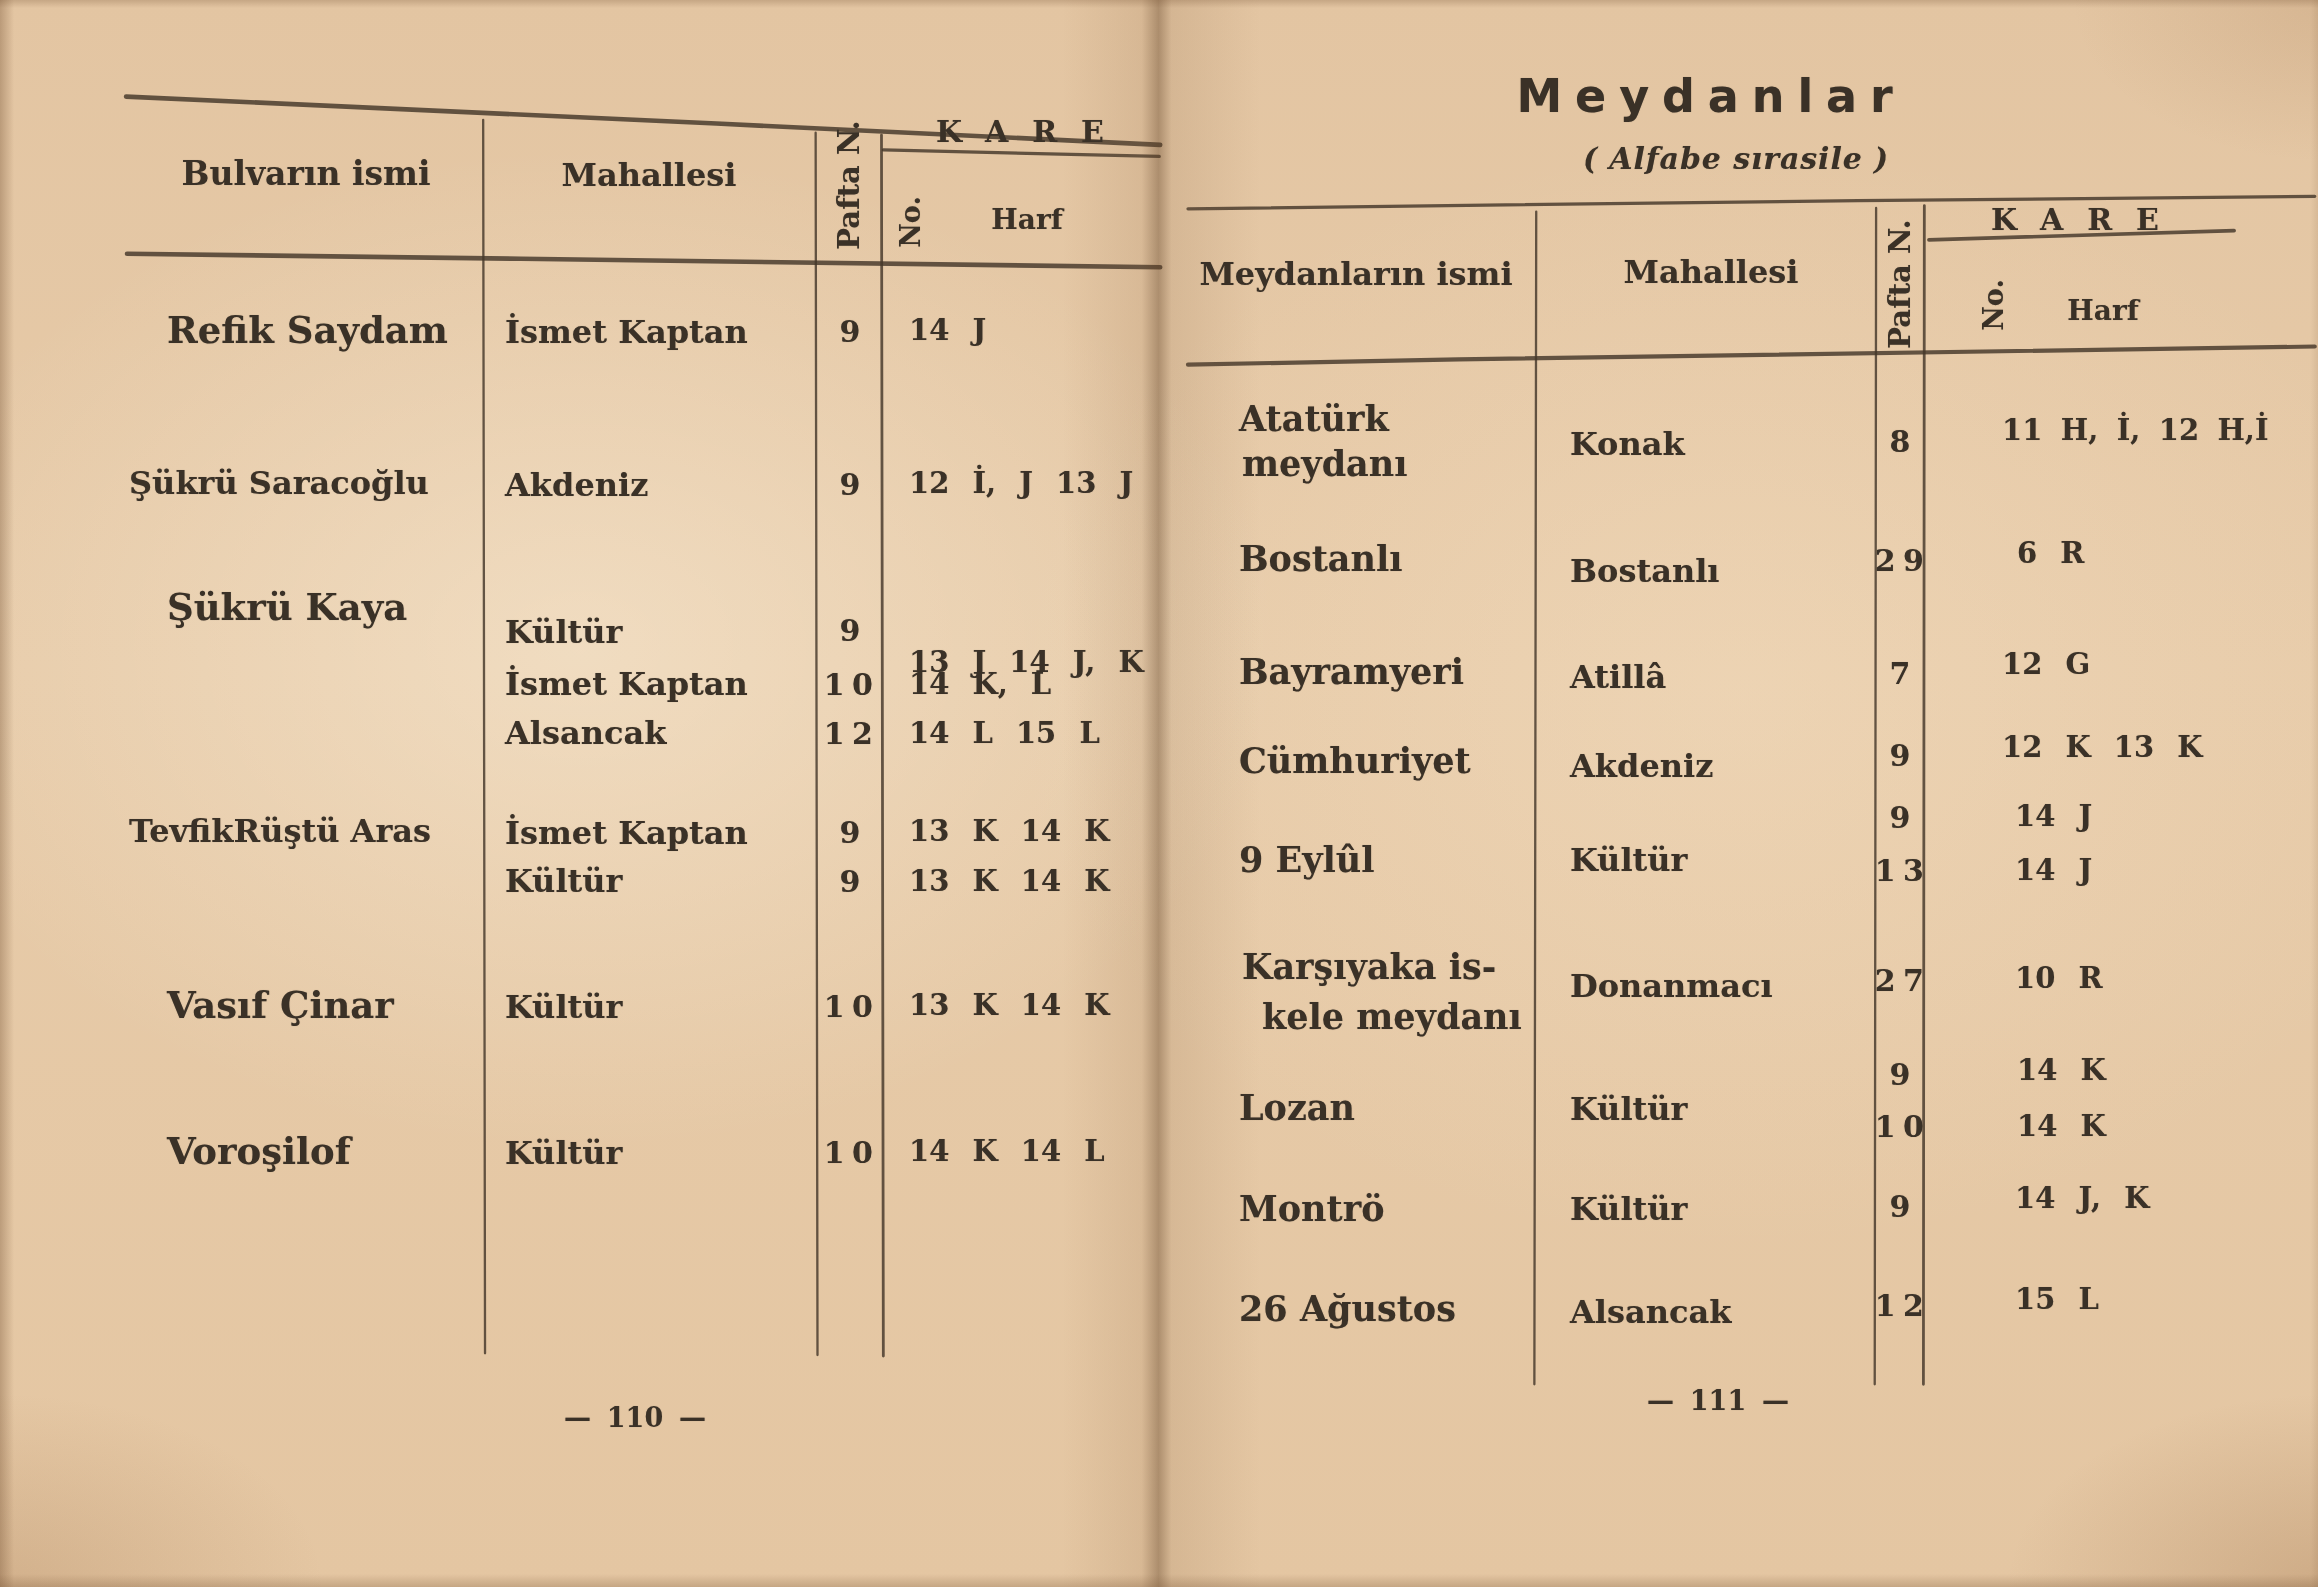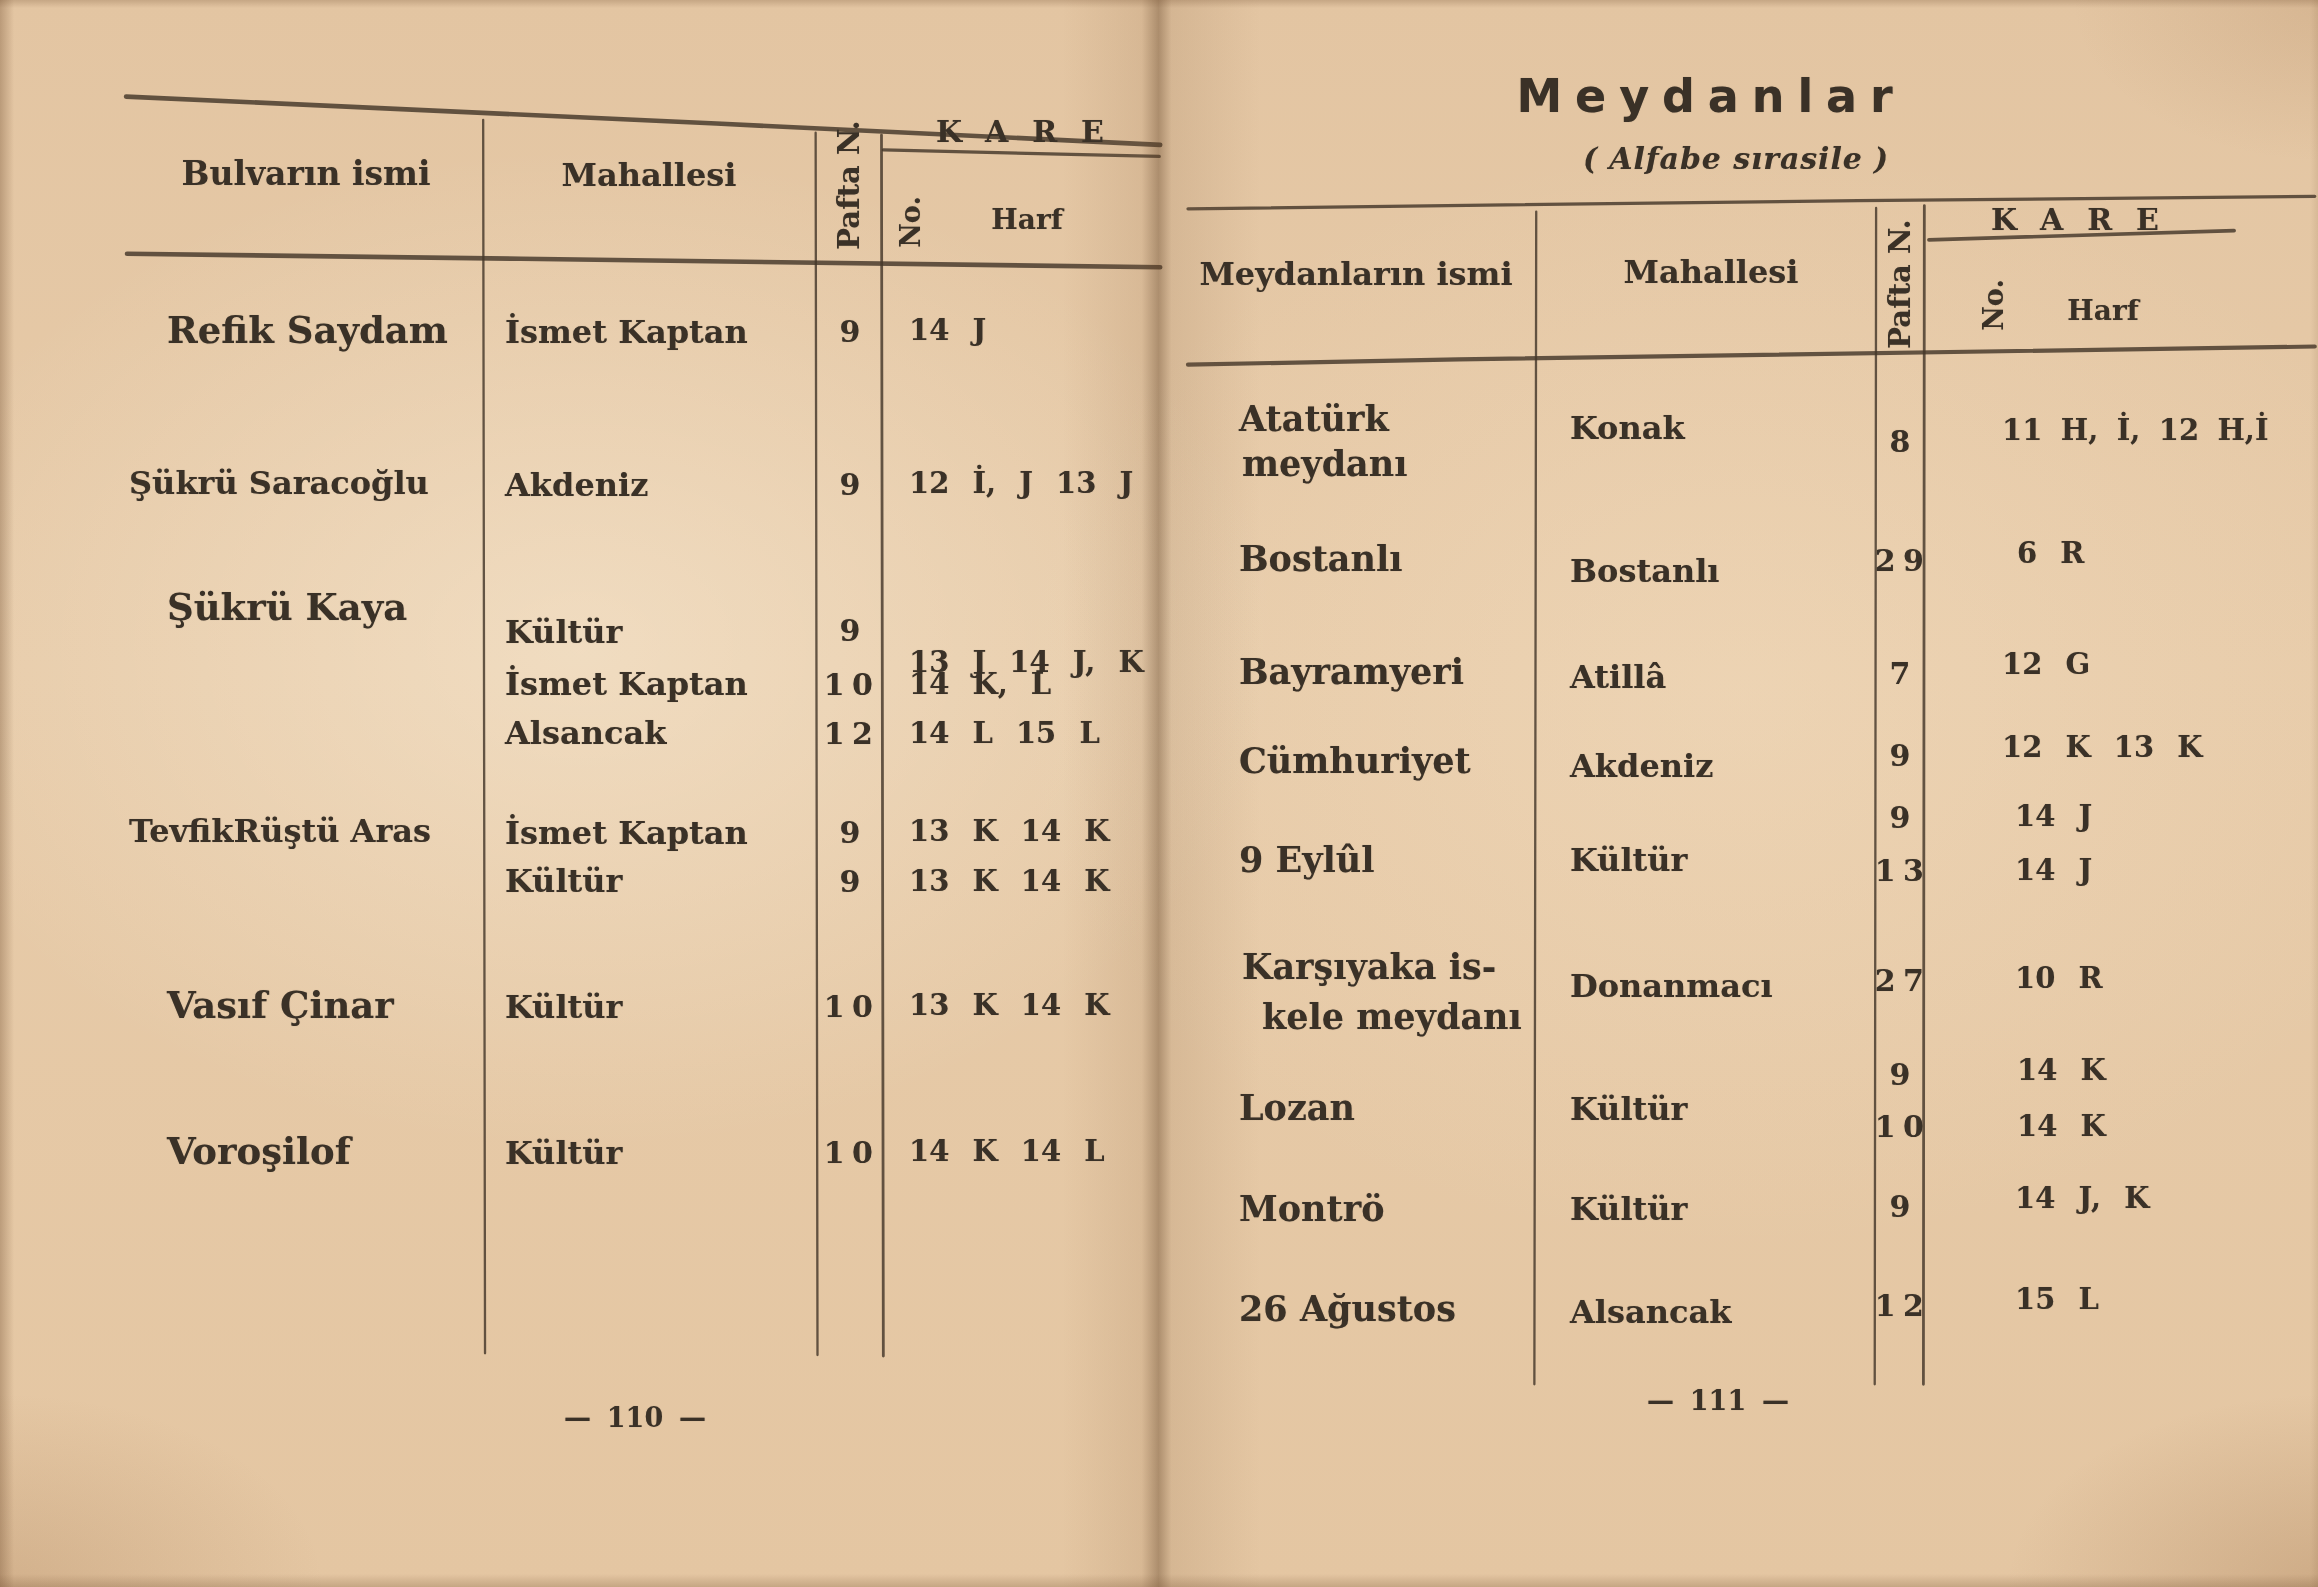--- a/index.html
+++ b/index.html
@@ -137,21 +137,21 @@
 
     <span class="t" style="left:1356px;top:274px;font-size:32px">Meydanların ismi</span>
     <span class="t" style="left:1711px;top:272px;font-size:32px">Mahallesi</span>
     <span class="rot" style="left:1900px;top:284px;font-size:29px">Pafta N.</span>
     <span class="t karehead" style="left:2087px;top:219px;font-size:30px">KARE</span>
     <span class="rot" style="left:1993px;top:305px;font-size:27px">No.</span>
     <span class="t" style="left:2103px;top:310px;font-size:28px">Harf</span>
 
     <span class="lt" style="left:1239px;top:418px;font-size:35px">Atatürk</span>
     <span class="lt" style="left:1242px;top:463px;font-size:35px">meydanı</span>
-    <span class="lt" style="left:1570px;top:428px;font-size:32px">Konak</span>
+    <span class="lt" style="left:1570px;top:444px;font-size:32px">Konak</span>
     <span class="t" style="left:1900px;top:441px;font-size:30px">8</span>
     <span class="lt kare" style="left:2002px;top:430px;font-size:29px;word-spacing:8.3px">11 H, İ, 12 H,İ</span>
 
     <span class="lt" style="left:1239px;top:558px;font-size:35px">Bostanlı</span>
     <span class="lt" style="left:1570px;top:571px;font-size:32px">Bostanlı</span>
     <span class="t sp" style="left:1903px;top:560px;font-size:30px">29</span>
     <span class="lt kare" style="left:2017px;top:553px;font-size:29px">6 R</span>
 
     <span class="lt" style="left:1239px;top:671px;font-size:35px">Bayramyeri</span>
     <span class="lt" style="left:1570px;top:677px;font-size:32px">Atillâ</span>

